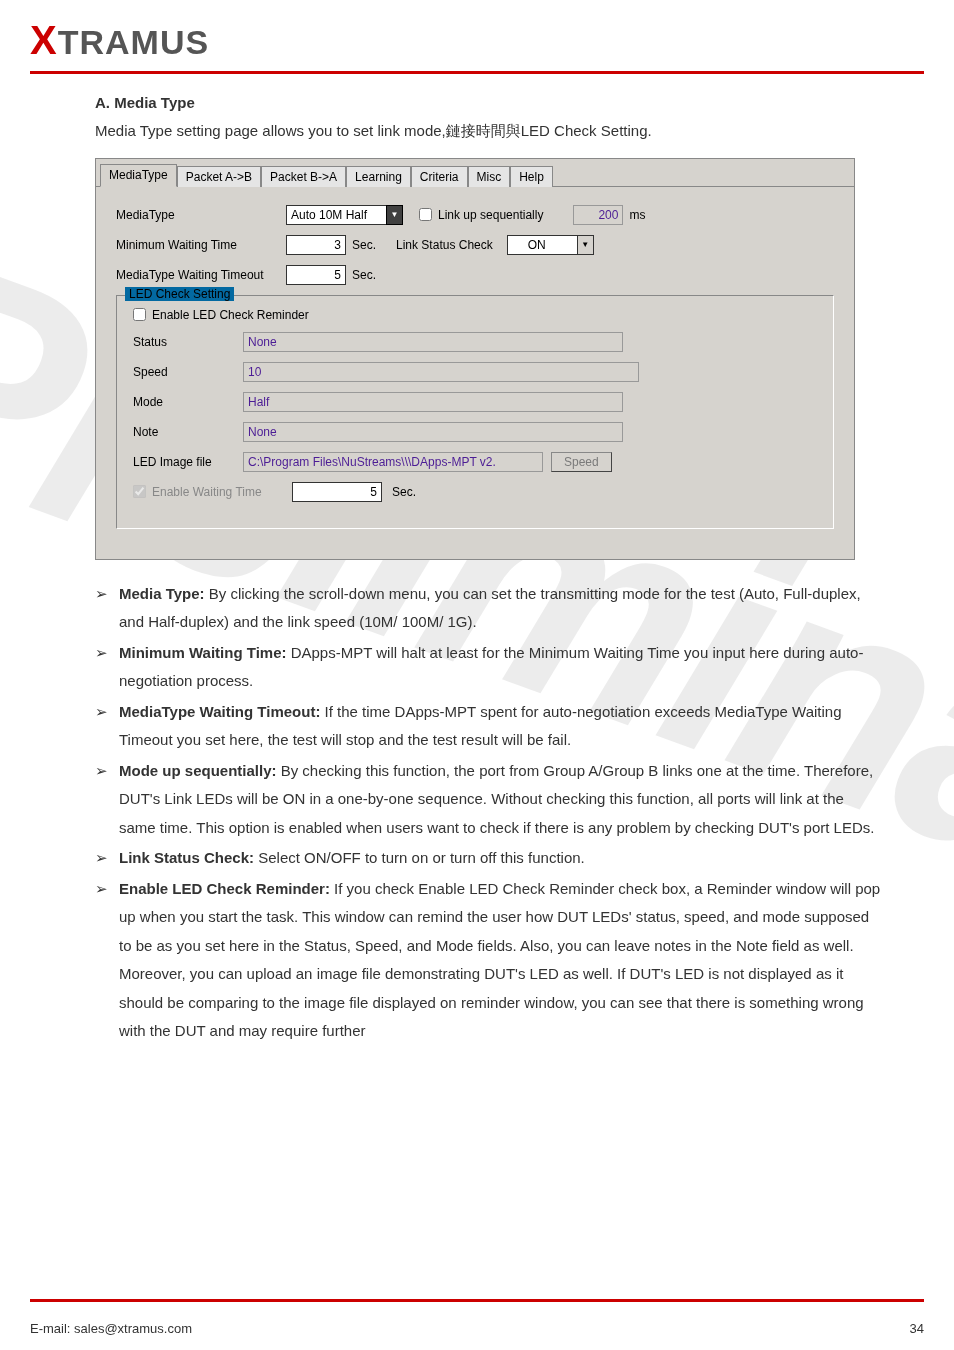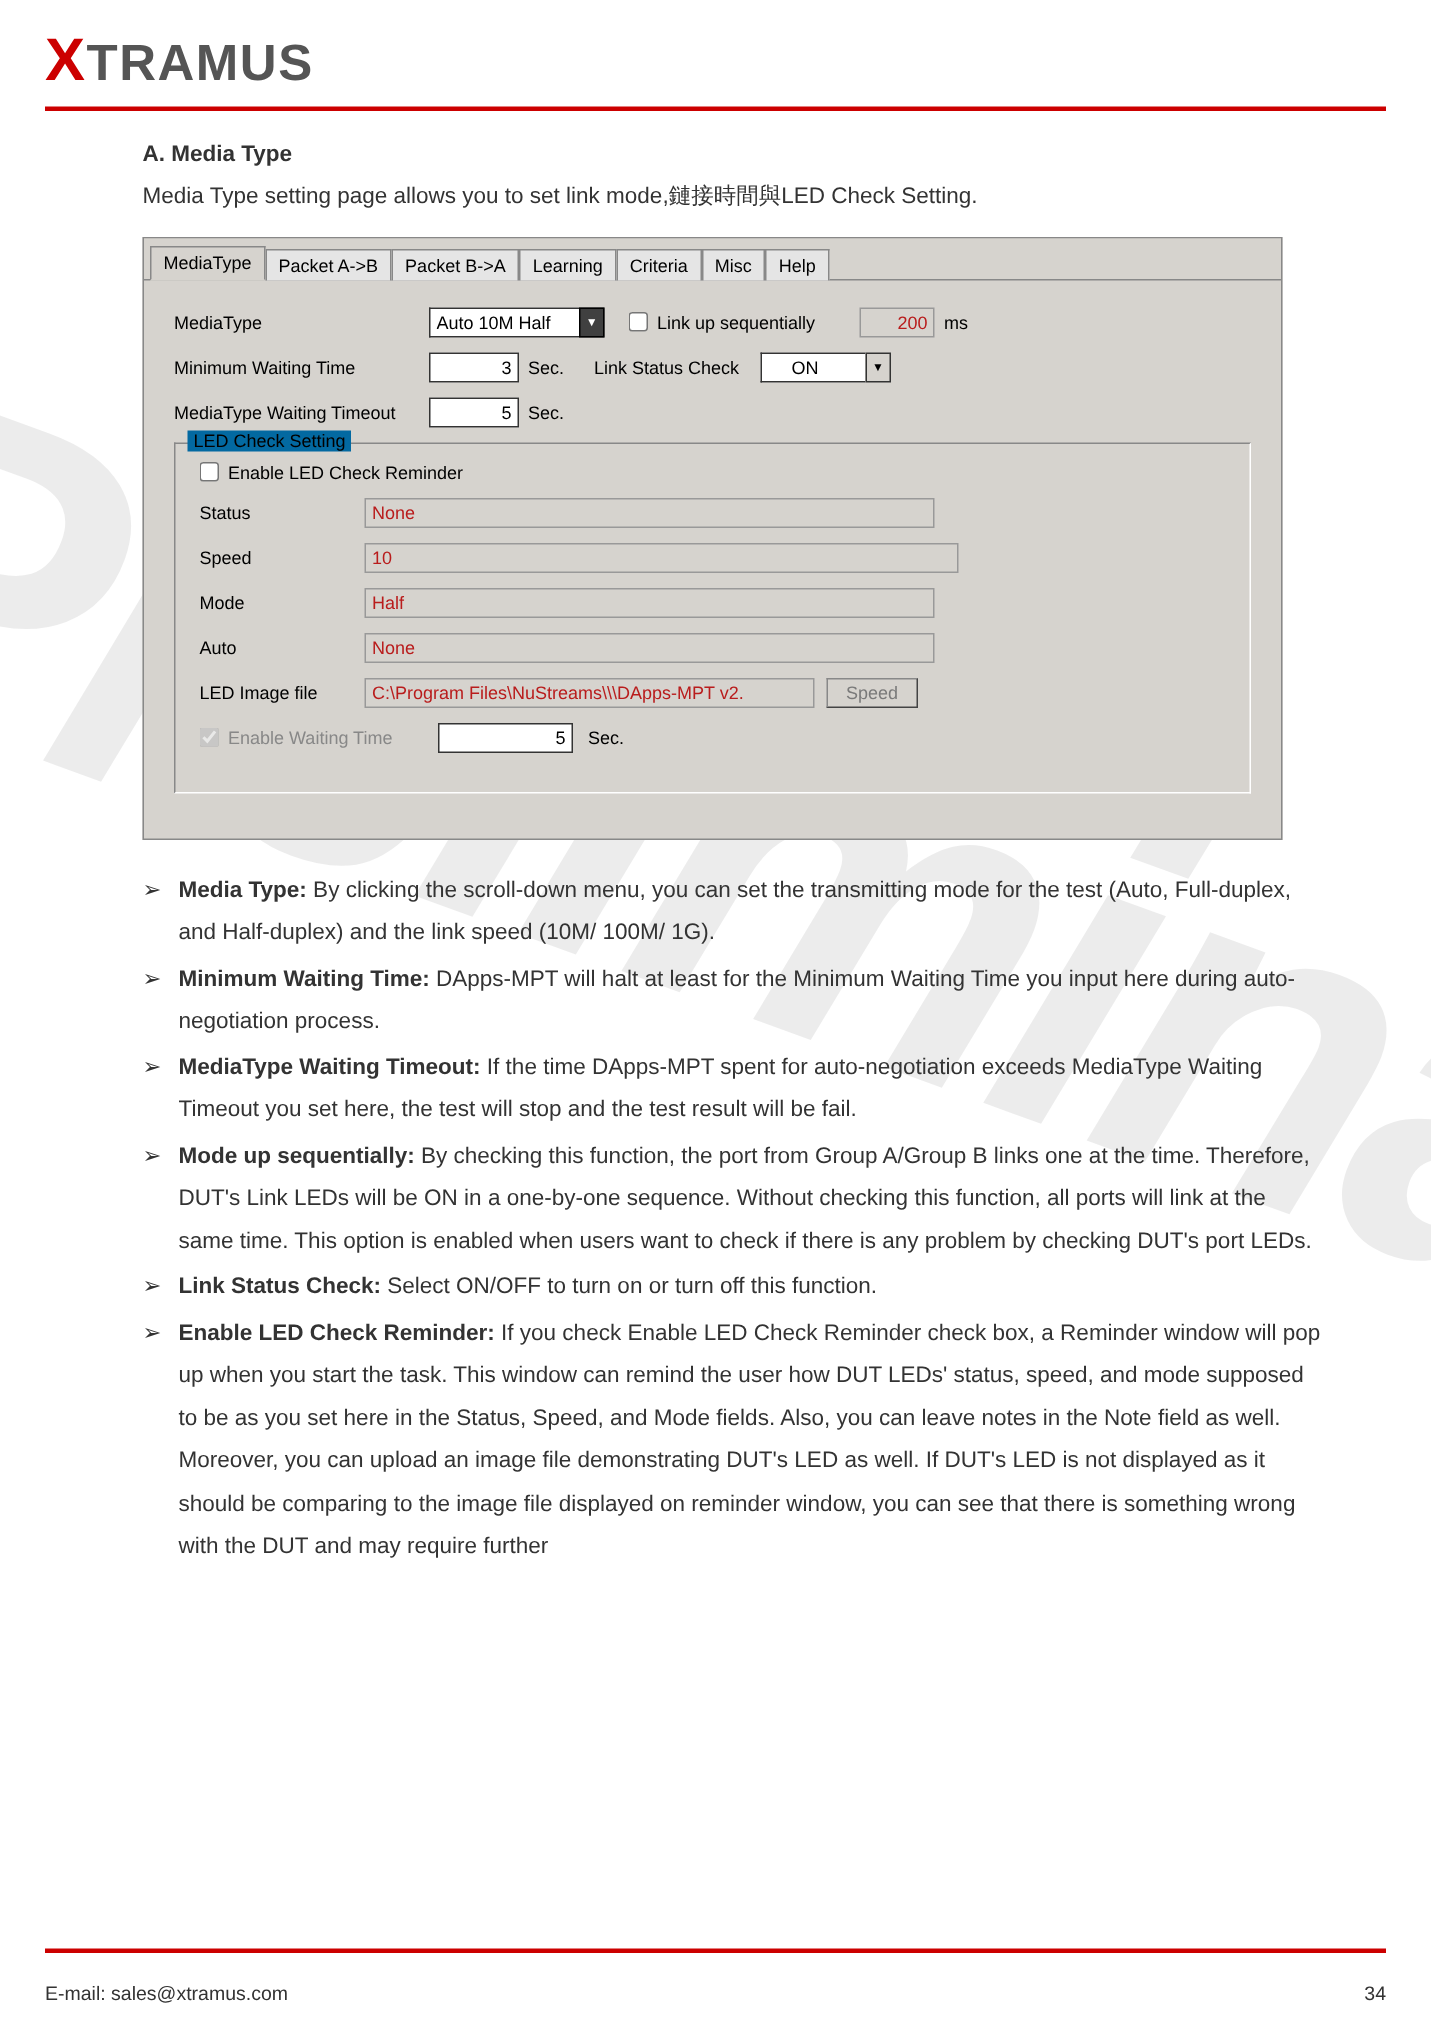--- a/index.html
+++ b/index.html
@@ -109,21 +109,21 @@
   .combo, .txt {
     background: #fff;
     border: 1px solid #333;
     height: 20px;
     padding: 1px 4px;
     font-size: 12px;
     font-family: Tahoma, sans-serif;
   }
   .txt.disabled {
     background: #d6d3ce;
-    color: #b91c1c;
+    color: #4c1d95;
     border-color:#999;
   }
   .txt.right { text-align: right; }
   .chk { margin: 0 6px 0 0; vertical-align: middle; }
   .dd {
     display:inline-flex;
     align-items:center;
   }
   .dd .txt { border-right:none;}
   .dd-btn {
@@ -257,21 +257,21 @@
         </div>
         <div class="row">
           <span class="lbl-s">Speed</span>
           <input class="txt disabled" style="width: 396px;" value="10">
         </div>
         <div class="row">
           <span class="lbl-s">Mode</span>
           <input class="txt disabled" style="width: 380px;" value="Half">
         </div>
         <div class="row">
-          <span class="lbl-s">Auto</span>
+          <span class="lbl-s">Note</span>
           <input class="txt disabled" style="width: 380px;" value="None">
         </div>
         <div class="row">
           <span class="lbl-s">LED Image file</span>
           <input class="txt disabled" style="width: 300px;" value="C:\Program Files\NuStreams\\\DApps-MPT v2.">
           <button class="btn-browse">Speed</button>
         </div>
         <div class="row" style="margin-top:10px">
           <input type="checkbox" class="chk" checked="" disabled="" style="">
           <span class="dim" style="width:140px">Enable Waiting Time</span>

